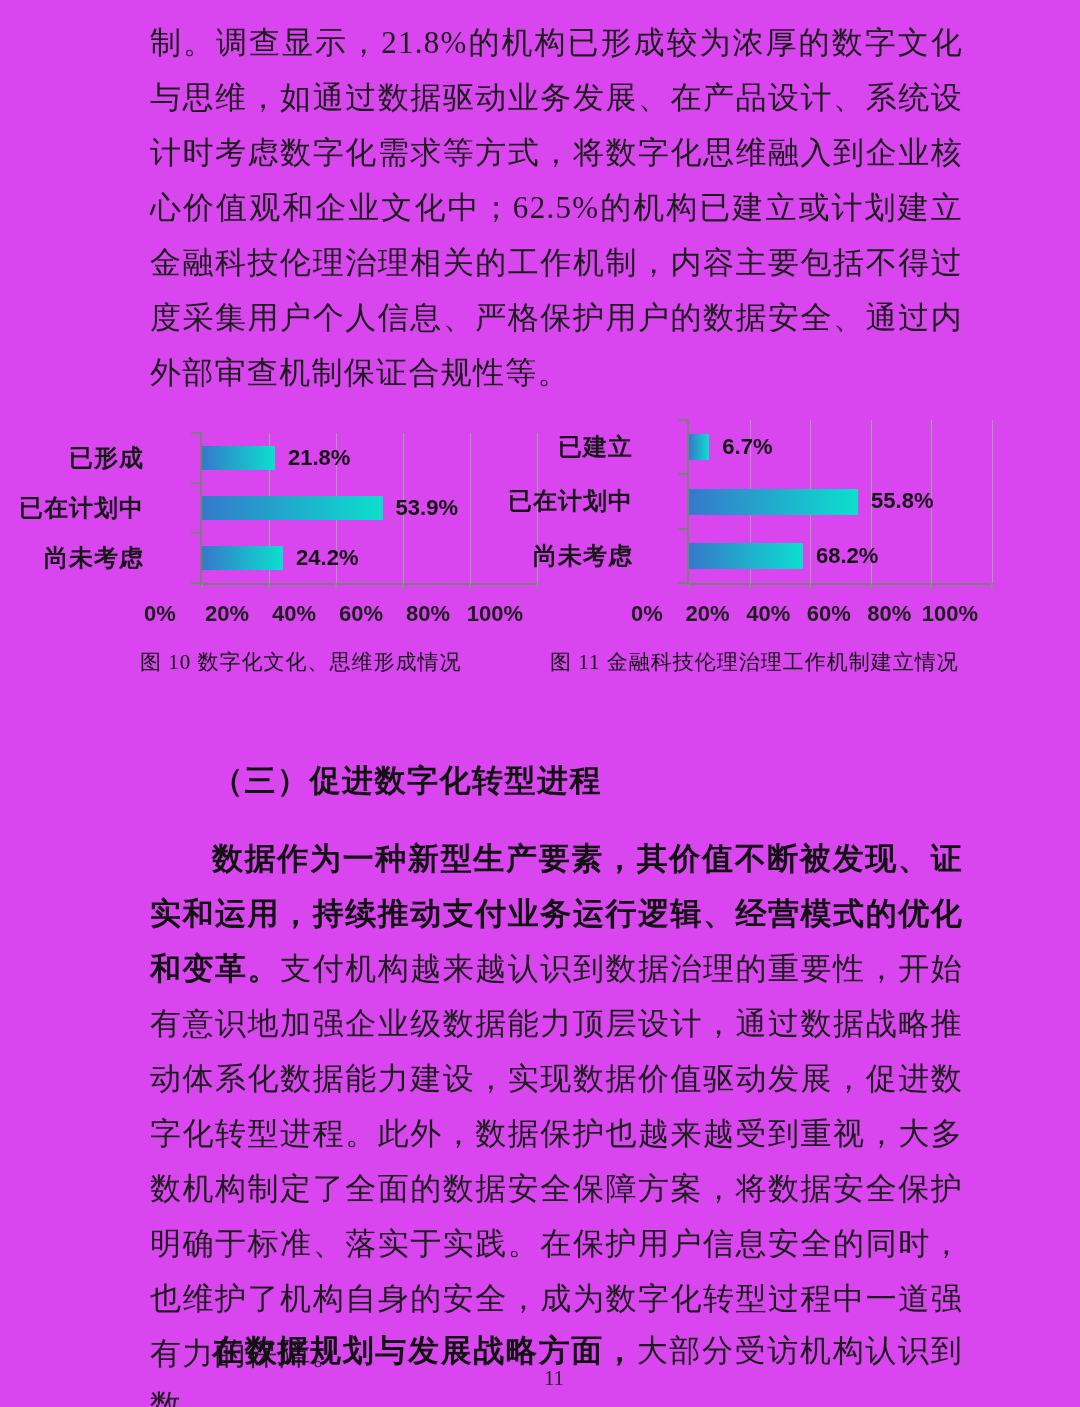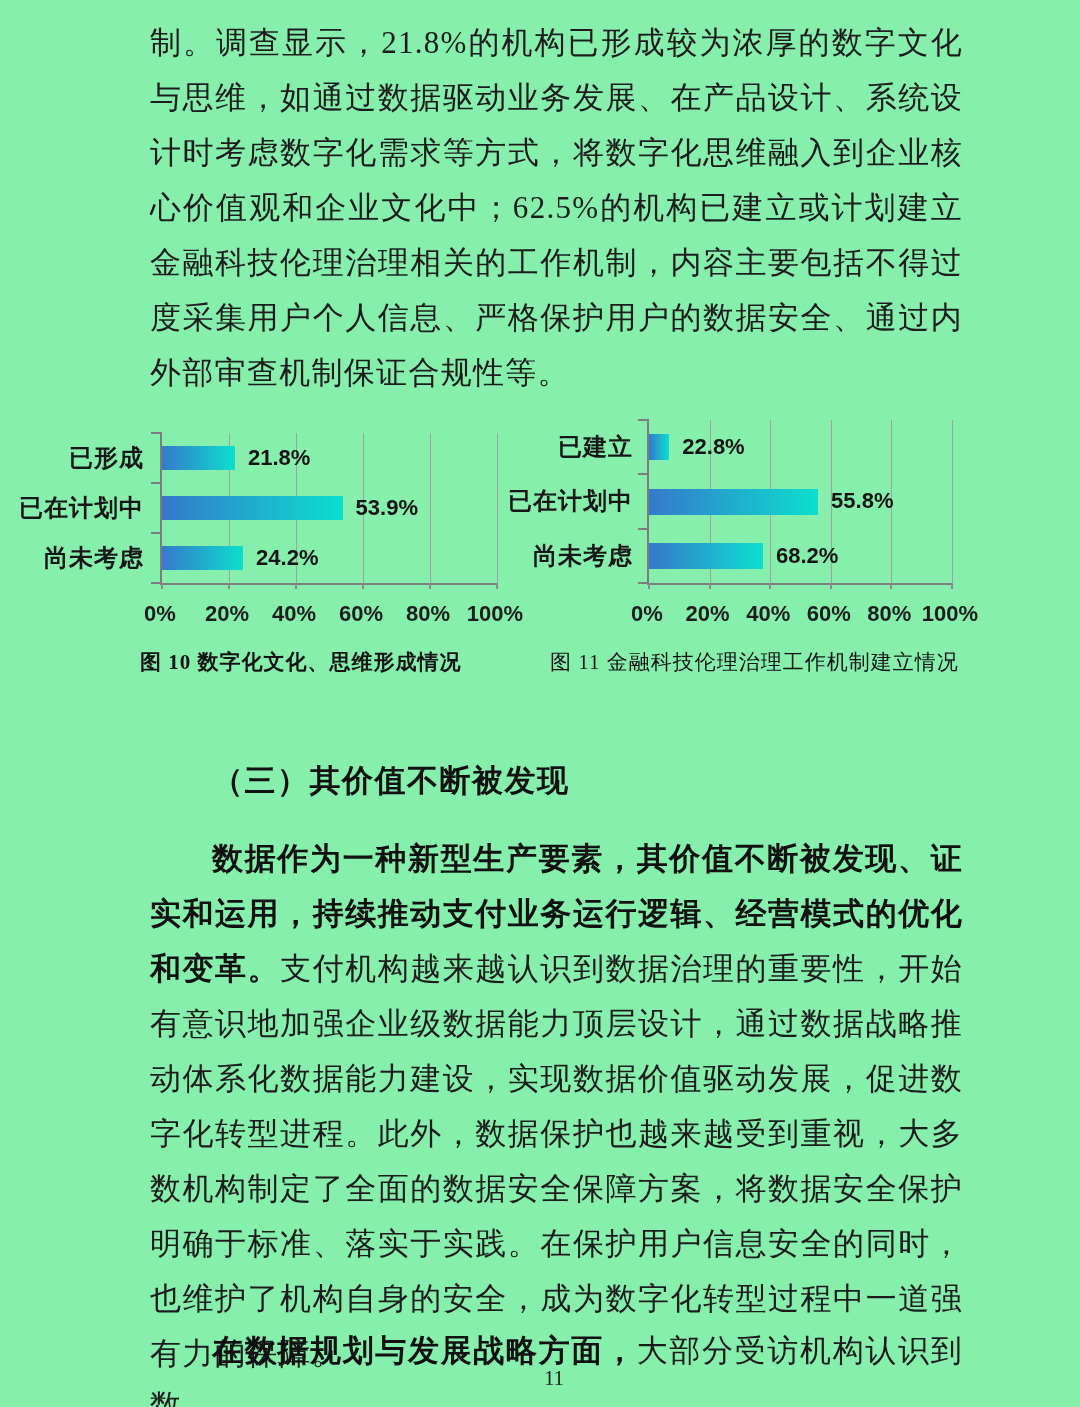--- a/index.html
+++ b/index.html
@@ -1,17 +1,17 @@
 <!DOCTYPE html>
 <html><head>
 <meta charset="utf-8">
 <style>
   html,body{margin:0;padding:0;background:#ffffff;}
   .page{
-    position:relative;width:1080px;height:1407px;background:#86efac;
+    position:relative;width:1080px;height:1407px;background:#d946ef;
     overflow:hidden;margin:0 auto;
     font-family:"Liberation Serif","DejaVu Serif",serif;
     color:#1c1c1c;
   }
   .body-text{
     position:absolute;left:150px;width:813px;margin:0;
     font-size:31px;line-height:55px;letter-spacing:1.3px;
     text-align:justify;color:#1c1c1c;
   }
   .body-text strong{font-weight:700;color:#111;}
@@ -27,20 +27,21 @@
     font-size:21px;color:#222;padding-left:28px;
   }
   
   .chart{position:absolute;top:415px;height:272px;}
   .chart-a{left:0;width:530px;padding-left:34px;}
   .chart-b{left:530px;width:550px;}
   .plot{
     position:absolute;
     border-left:2px solid #7d7d7d;border-bottom:2px solid #7d7d7d;
     box-sizing:content-box;
+    margin-left:40px;
   }
   .chart-a .plot{left:160px;top:18px;width:335px;height:150px;}
   .chart-b .plot{left:117px;top:5px;width:303px;height:163px;}
   .cat-axis{position:absolute;}
   .chart-a .cat-axis{left:8px;top:18px;width:136px;height:150px;}
   .chart-b .cat-axis{left:2px;top:5px;width:630px- ;width:101px;height:163px;}
   .cat-label{
     position:absolute;left:0;right:0;display:flex;align-items:center;justify-content:flex-end;
     font-family:"Liberation Sans","DejaVu Sans",sans-serif;
     font-size:24px;font-weight:700;color:#171717;letter-spacing:1px;white-space:nowrap;
@@ -59,21 +60,21 @@
   .chart-b .x-axis{left:117px;top:180px;width:303px;}
   .xlabel{
     position:absolute;top:6px;transform:translateX(-50%);
     font-family:"Liberation Sans","DejaVu Sans",sans-serif;
     font-size:22px;font-weight:700;color:#1e1e1e;white-space:nowrap;
   }
   .caption{
     position:absolute;top:233px;text-align:center;
     font-size:21px;color:#131313;letter-spacing:1px;white-space:nowrap;
   }
-  .chart-a .caption{left:140px;width:320px;font-weight:bold;}
+  .chart-a .caption{left:140px;width:320px;}
   .chart-b .caption{left:20px;width:310px;}
 </style>
 </head>
 <body>
 
 <div class="page">
 
   <p class="body-text p1">制。调查显示，21.8%的机构已形成较为浓厚的数字文化与思维，如通过数据驱动业务发展、在产品设计、系统设计时考虑数字化需求等方式，将数字化思维融入到企业核心价值观和企业文化中；62.5%的机构已建立或计划建立金融科技伦理治理相关的工作机制，内容主要包括不得过度采集用户个人信息、严格保护用户的数据安全、通过内外部审查机制保证合规性等。</p>
 
   <section class="chart chart-a">
@@ -129,41 +130,41 @@
         <div class="gridline" style="left: 40%;"></div>
         <div class="btick" style="left: calc(40% - 1px);"></div>
         <div class="gridline" style="left: 60%;"></div>
         <div class="btick" style="left: calc(60% - 1px);"></div>
         <div class="gridline" style="left: 80%;"></div>
         <div class="btick" style="left: calc(80% - 1px);"></div>
         <div class="gridline" style="left: 100%;"></div>
         <div class="btick" style="left: calc(100% - 1px);"></div>
         <div class="tick" style="top: -1px;"></div>
         <div class="bar" style="top: 14.1667px; height: 26px; width: 6.7%; background: linear-gradient(90deg, rgb(53, 121, 203), rgb(12, 223, 206));"></div>
-        <span class="val-label" style="left: calc(6.7% + 13px); top: 0px; height: 54.3333px;">22.8%</span>
+        <span class="val-label" style="left: calc(6.7% + 13px); top: 0px; height: 54.3333px;">6.7%</span>
         <div class="tick" style="top: 53.3333px;"></div>
         <div class="bar" style="top: 68.5px; height: 26px; width: 55.8%; background: linear-gradient(90deg, rgb(53, 121, 203), rgb(12, 223, 206));"></div>
         <span class="val-label" style="left: calc(55.8% + 13px); top: 54.3333px; height: 54.3333px;">55.8%</span>
         <div class="tick" style="top: 107.667px;"></div>
         <div class="bar" style="top: 122.833px; height: 26px; width: 37.6%; background: linear-gradient(90deg, rgb(53, 121, 203), rgb(12, 223, 206));"></div>
         <span class="val-label" style="left: calc(37.6% + 13px); top: 108.667px; height: 54.3333px;">68.2%</span>
         <div class="tick" style="top: 162px;"></div>
       </div>
     <div class="x-axis">
         <span class="xlabel" style="left: 0%;">0%</span>
         <span class="xlabel" style="left: 20%;">20%</span>
         <span class="xlabel" style="left: 40%;">40%</span>
         <span class="xlabel" style="left: 60%;">60%</span>
         <span class="xlabel" style="left: 80%;">80%</span>
         <span class="xlabel" style="left: 100%;">100%</span>
       </div>
     <div class="caption">图 11 金融科技伦理治理工作机制建立情况</div>
   </section>
 
-  <h2 class="heading">（三）其价值不断被发现</h2>
+  <h2 class="heading">（三）促进数字化转型进程</h2>
 
   <p class="body-text p2"><strong>数据作为一种新型生产要素，其价值不断被发现、证实和运用，持续推动支付业务运行逻辑、经营模式的优化和变革。</strong><span>支付机构越来越认识到数据治理的重要性，开始有意识地加强企业级数据能力顶层设计，通过数据战略推动体系化数据能力建设，实现数据价值驱动发展，促进数字化转型进程。此外，数据保护也越来越受到重视，大多数机构制定了全面的数据安全保障方案，将数据安全保护明确于标准、落实于实践。在保护用户信息安全的同时，也维护了机构自身的安全，成为数字化转型过程中一道强有力的保障。</span></p>
 
   <p class="body-text p3"><strong>在数据规划与发展战略方面，</strong><span>大部分受访机构认识到数</span></p>
 
   <div class="page-num">11</div>
 
 </div>
 
 </body></html>

